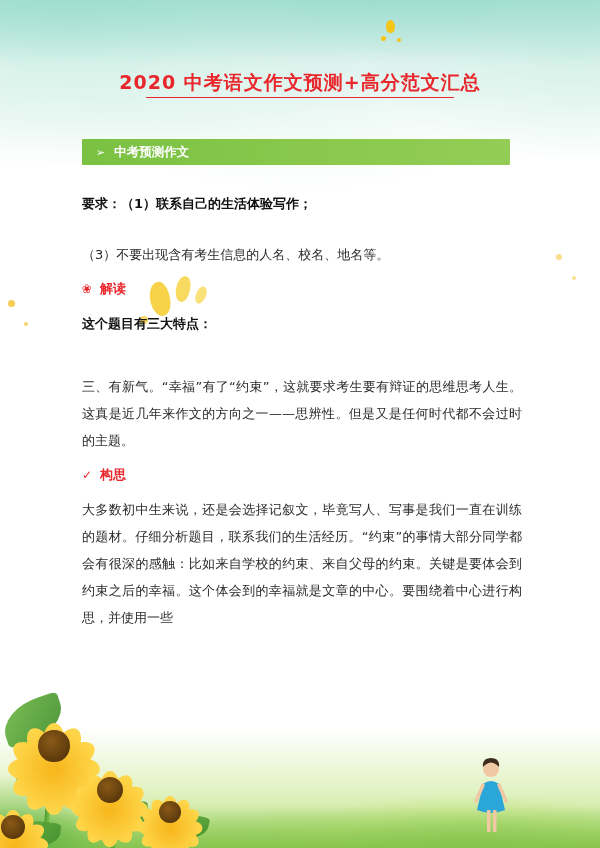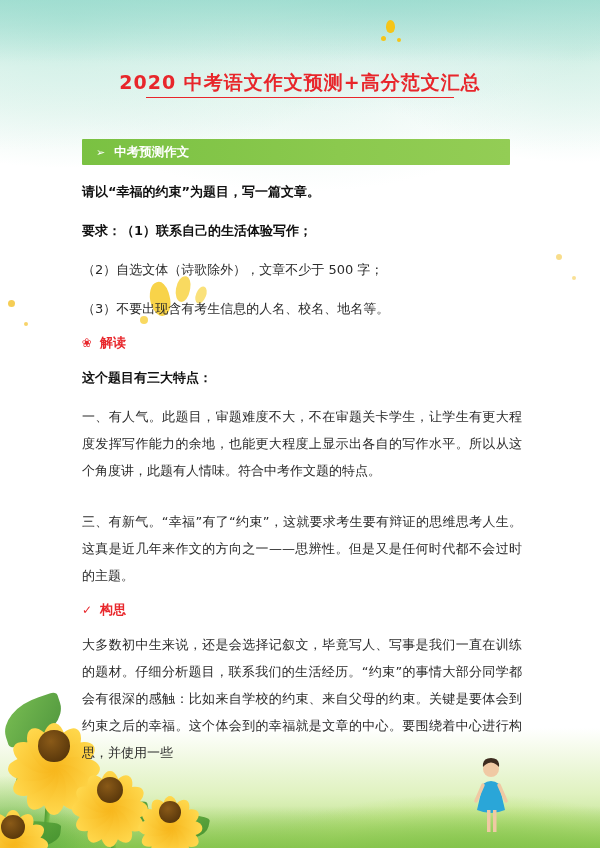--- a/index.html
+++ b/index.html
@@ -266,40 +266,37 @@
     <div class="doc-title">2020 中考语文作文预测+高分范文汇总</div>
     <div class="title-underline"></div>
 
     <div class="section-bar">
       <span class="arrow">➢</span>
       <span class="bar-text">中考预测作文</span>
     </div>
 
     <div class="body">
 
-      <p class="bold">请以“幸福的约束”为题目，写一篇文章。</p>
       <div class="p-gap"></div>
 
       <p class="bold">要求：（1）联系自己的生活体验写作；</p>
       <div class="p-gap"></div>
-      <p>（2）自选文体（诗歌除外），文章不少于 500 字；</p>
       <div class="p-gap"></div>
       <p>（3）不要出现含有考生信息的人名、校名、地名等。</p>
       <div class="p-gap"></div>
 
       <div class="mark-red mark-orange">
         <span class="glyph">❀</span>
         <span>解读</span>
       </div>
       <div class="p-gap"></div>
 
       <p class="bold">这个题目有三大特点：</p>
       <div class="p-gap"></div>
 
-      <p>一、有人气。此题目，审题难度不大，不在审题关卡学生，让学生有更大程度发挥写作能力的余地，也能更大程度上显示出各自的写作水平。所以从这个角度讲，此题有人情味。符合中考作文题的特点。</p>
       <div class="p-gap"></div>
       <div class="p-gap"></div>
       <p>三、有新气。“幸福”有了“约束”，这就要求考生要有辩证的思维思考人生。这真是近几年来作文的方向之一——思辨性。但是又是任何时代都不会过时的主题。</p>
       <div class="p-gap"></div>
 
       <div class="mark-red">
         <span class="glyph">✓</span>
         <span>构思</span>
       </div>
       <div class="p-gap"></div>

